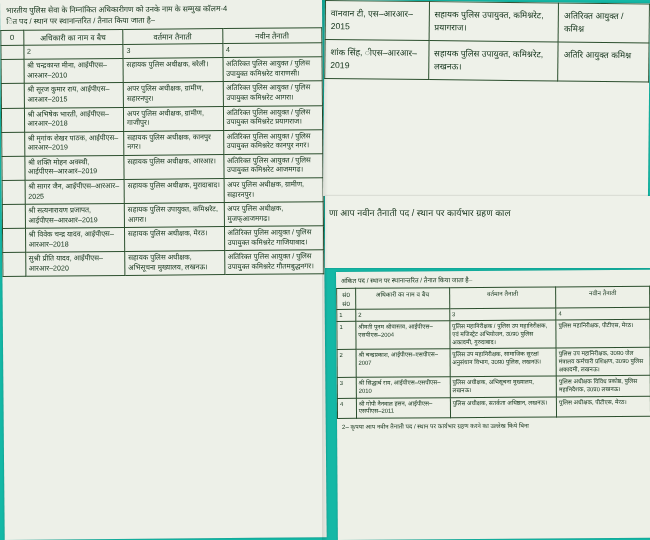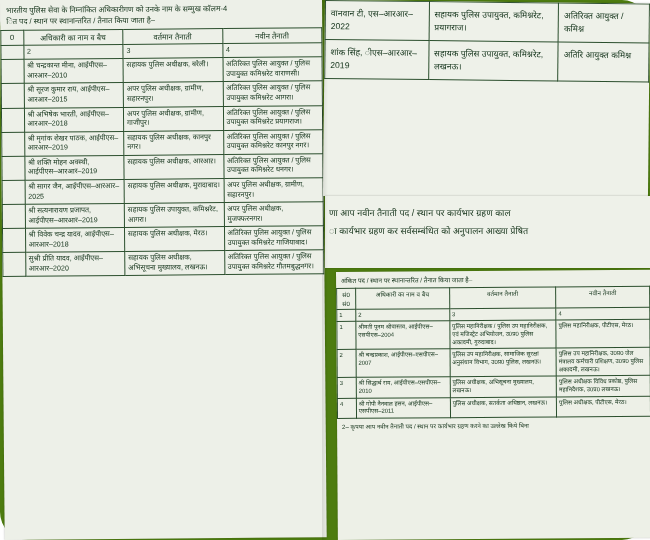--- a/index.html
+++ b/index.html
@@ -10,22 +10,21 @@
     width: 650px;
     height: 540px;
     background: #ffffff;
     font-family: "Liberation Sans", sans-serif;
     overflow: hidden;
     position: relative;
   }
   .page {
     position: absolute;
     inset: 0;
-    background: #4d7c0f;
-    border-radius: 28px;
+    background: #14b8a6;
   }
   
   .sheet {
     position: absolute;
     background: #eef1ea;
     box-shadow: 0 0 2px rgba(0,0,0,0.25);
     overflow: hidden;
   }
   .sheet.tint-a { background: #edf0e8; }
   .sheet.tint-b { background: #eef1e9; }
@@ -166,33 +165,33 @@
         <tr>
           <td class="num"></td>
           <td>श्री मृगांक शेखर पाठक, आईपीएस–आरआर–2019</td>
           <td>सहायक पुलिस अधीक्षक, कानपुर नगर।</td>
           <td>अतिरिक्त पुलिस आयुक्त / पुलिस उपायुक्त कमिश्नरेट कानपुर नगर।</td>
         </tr>
         <tr>
           <td class="num"></td>
           <td>श्री शक्ति मोहन अवस्थी, आईपीएस–आरआर–2019</td>
           <td>सहायक पुलिस अधीक्षक, आरआऱ।</td>
-          <td>अतिरिक्त पुलिस आयुक्त / पुलिस उपायुक्त कमिश्नरेट धनगर।</td>
+          <td>अतिरिक्त पुलिस आयुक्त / पुलिस उपायुक्त कमिश्नरेट आजमगढ।</td>
         </tr>
         <tr>
           <td class="num"></td>
           <td>श्री सागर जैन, आईपीएस–आरआर–2025</td>
           <td>सहायक पुलिस अधीक्षक, मुरादाबाद।</td>
           <td>अपर पुलिस अधीक्षक, ग्रामीण, सहारनपुर।</td>
         </tr>
         <tr>
           <td class="num"></td>
           <td>श्री सत्यनारायण प्रजापत, आईपीएस–आरआर–2019</td>
           <td>सहायक पुलिस उपायुक्त, कमिश्नरेट, आगरा।</td>
-          <td>अपर पुलिस अधीक्षक, मुजफ्फरनगर।</td>
+          <td>अपर पुलिस अधीक्षक, मुजफ्आजमगढ।</td>
         </tr>
         <tr>
           <td class="num"></td>
           <td>श्री विवेक चन्द्र यादव, आईपीएस–आरआर–2018</td>
           <td>सहायक पुलिस अधीक्षक, मेरठ।</td>
           <td>अतिरिक्त पुलिस आयुक्त / पुलिस उपायुक्त कमिश्नरेट गाजियाबाद।</td>
         </tr>
         <tr>
           <td class="num"></td>
           <td>सुश्री प्रीति यादव, आईपीएस–आरआर–2020</td>
@@ -200,37 +199,36 @@
           <td>अतिरिक्त पुलिस आयुक्त / पुलिस उपायुक्त कमिश्नरेट गौतमबुद्धनगर।</td>
         </tr>
       </tbody>
     </table>
   </div>
 
   <div class="sheet tint-b" id="sheet-right-top">
     <table class="doc">
       <tbody>
         <tr>
-          <td style="width:32%">वानवान टी, एस–आरआर–2022</td>
+          <td style="width:32%">वानवान टी, एस–आरआर–2015</td>
           <td style="width:40%">सहायक पुलिस उपायुक्त, कमिश्नरेट, प्रयागराज।</td>
           <td style="width:28%">अतिरिक्त आयुक्त / कमिश्न</td>
         </tr>
         <tr>
           <td>शांक सिंह, ीएस–आरआर–2019</td>
           <td>सहायक पुलिस उपायुक्त, कमिश्नरेट, लखनऊ।</td>
           <td>अतिरि आयुक्त कमिश्न</td>
         </tr>
       </tbody>
     </table>
   </div>
 
   <div class="sheet tint-b" id="sheet-right-mid">
     <div class="frag">
       <div>णा आप नवीन तैनाती पद / स्थान पर कार्यभार ग्रहण काल</div>
-      <div>ा कार्यभार ग्रहण कर सर्वसम्बंधित को अनुपालन आख्या प्रेषित</div>
     </div>
   </div>
 
   <div class="sheet tint-c" id="sheet-right-bot">
     <div class="intro">अंकित पद / स्थान पर स्थानान्तरित / तैनात किया जाता है–</div>
     <table class="doc">
       <thead>
         <tr>
           <th class="num">सं0 सं0</th>
           <th style="width:30%">अधिकारी का नाम व बैच</th>

